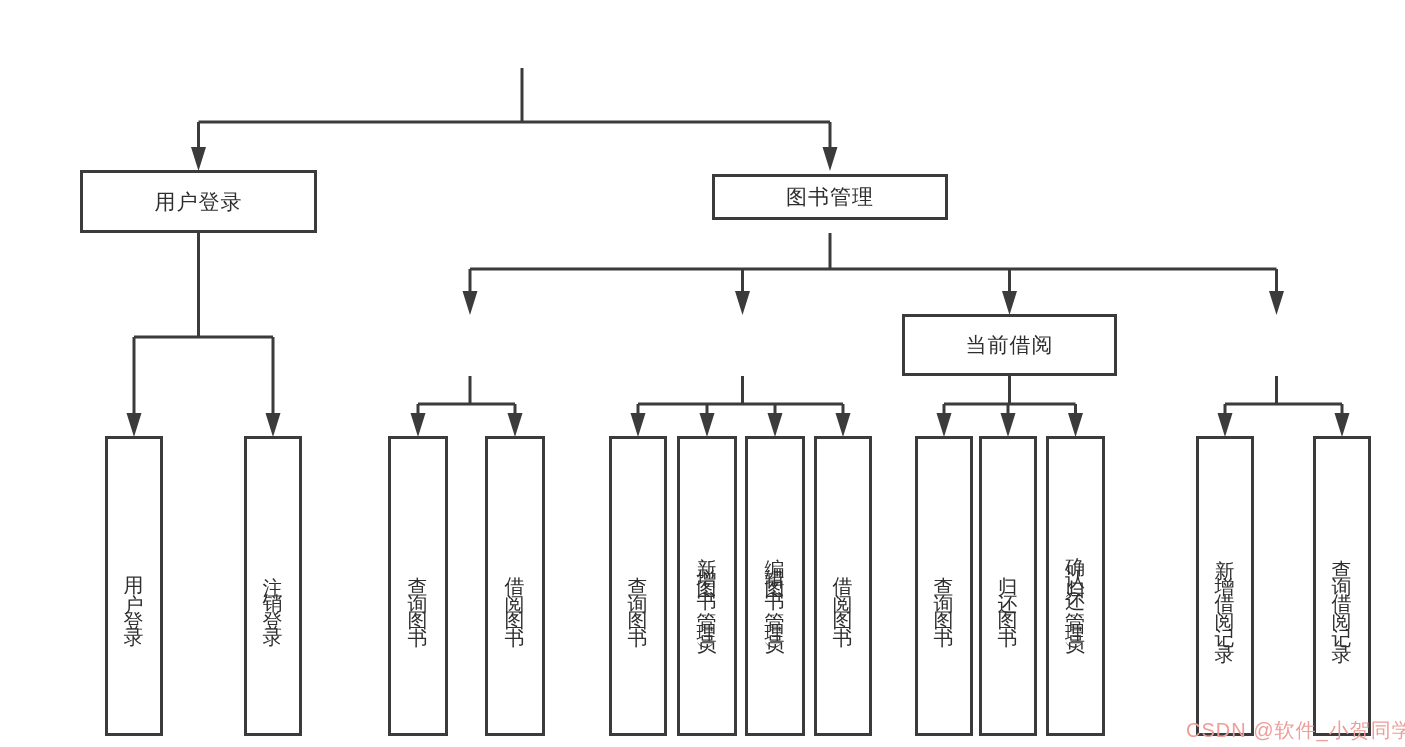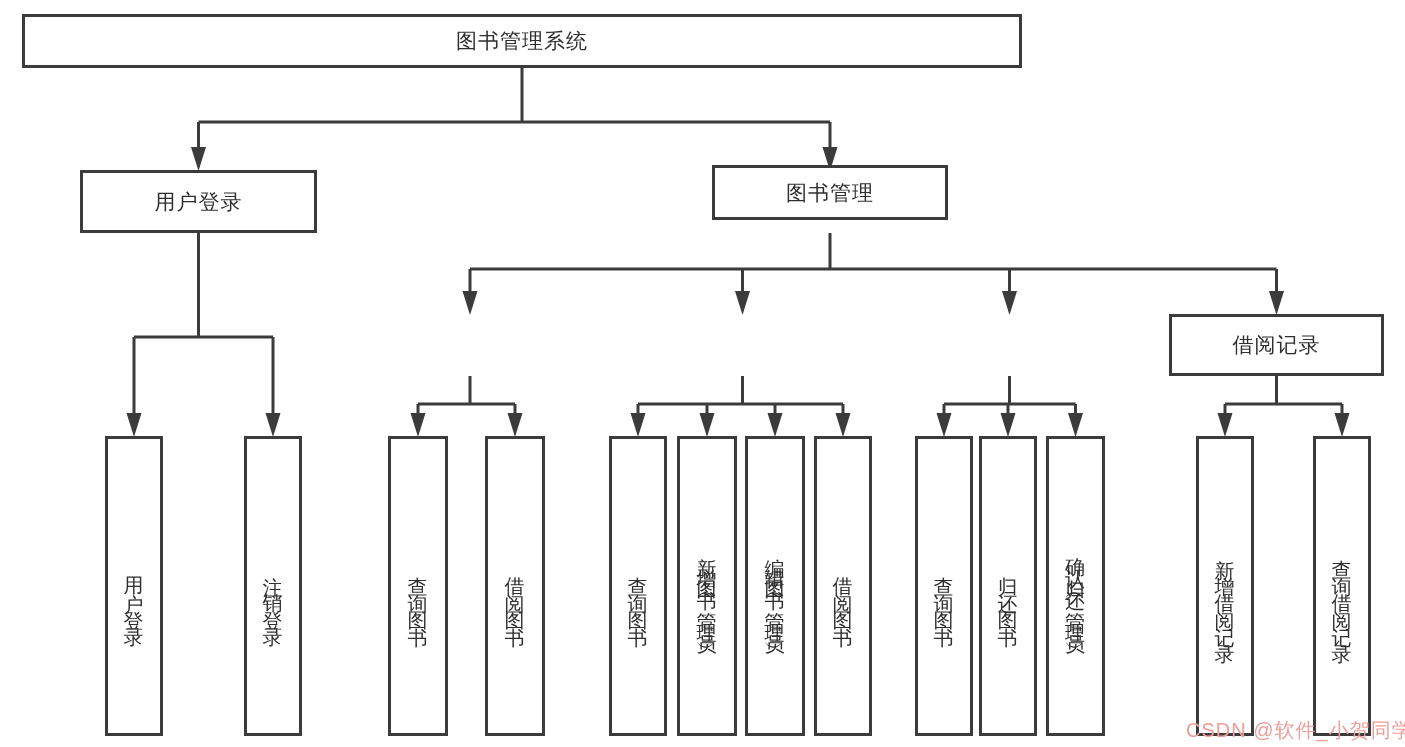--- a/index.html
+++ b/index.html
@@ -107,31 +107,28 @@
       <line x1="1075.5" y1="404" x2="1075.5" y2="418" stroke="#3b3b3b" stroke-width="3"></line>
       <polygon points="1075.5,437 1068,413 1083,413" fill="#3b3b3b"></polygon>
       <line x1="1276.5" y1="376" x2="1276.5" y2="404" stroke="#3b3b3b" stroke-width="3"></line>
       <line x1="1225" y1="404" x2="1342" y2="404" stroke="#3b3b3b" stroke-width="3"></line>
       <line x1="1225" y1="404" x2="1225" y2="418" stroke="#3b3b3b" stroke-width="3"></line>
       <polygon points="1225,437 1217.5,413 1232.5,413" fill="#3b3b3b"></polygon>
       <line x1="1342" y1="404" x2="1342" y2="418" stroke="#3b3b3b" stroke-width="3"></line>
       <polygon points="1342,437 1334.5,413 1349.5,413" fill="#3b3b3b"></polygon>
     </svg>
   <div id="watermark" style="left: 1186px; top: 717px; color: rgb(238, 157, 153);">CSDN @软件_小贺同学</div>
-<div class="node root" style="left: 22px; top: 14px; width: 1000px; height: 54px;">
-      <span class="lbl">图书管理系统</span>
-    </div>
     <div class="node branch" style="left: 80px; top: 170px; width: 237px; height: 63px;">
       <span class="lbl">用户登录</span>
     </div>
-    <div class="node branch" style="left: 712px; top: 165px; width: 236px; height: 55px;">
+    <div class="node branch" style="left: 712px; top: 174px; width: 236px; height: 46px;">
       <span class="lbl">图书管理</span>
     </div>
-    <div class="node branch" style="left: 1169px; top: 314px; width: 215px; height: 62px;">
-      <span class="lbl">借阅记录</span>
+    <div class="node branch" style="left: 902px; top: 314px; width: 215px; height: 62px;">
+      <span class="lbl">当前借阅</span>
     </div>
     <div class="node leaf" style="left: 105px; top: 436px; width: 58px; height: 300px;">
       <span class="lbl" style="letter-spacing: 17px; margin-bottom: -17px;">用户登录</span>
     </div>
     <div class="node leaf" style="left: 244px; top: 436px; width: 58px; height: 300px;">
       <span class="lbl" style="letter-spacing: 17px; margin-bottom: -17px;">注销登录</span>
     </div>
     <div class="node leaf" style="left: 388px; top: 436px; width: 60px; height: 300px;">
       <span class="lbl" style="letter-spacing: 17px; margin-bottom: -17px;">查询图书</span>
     </div>

